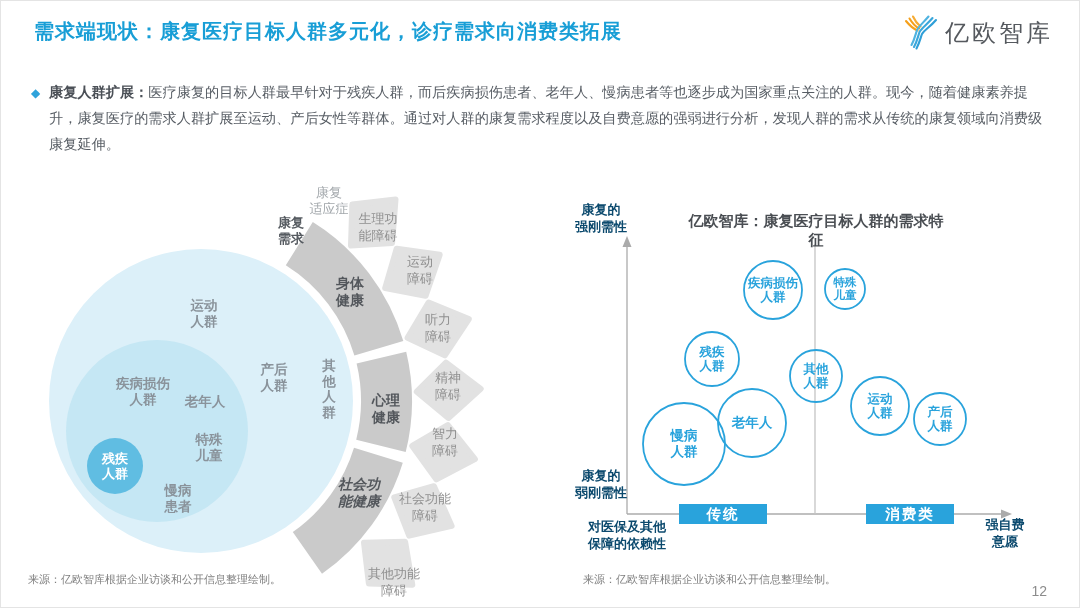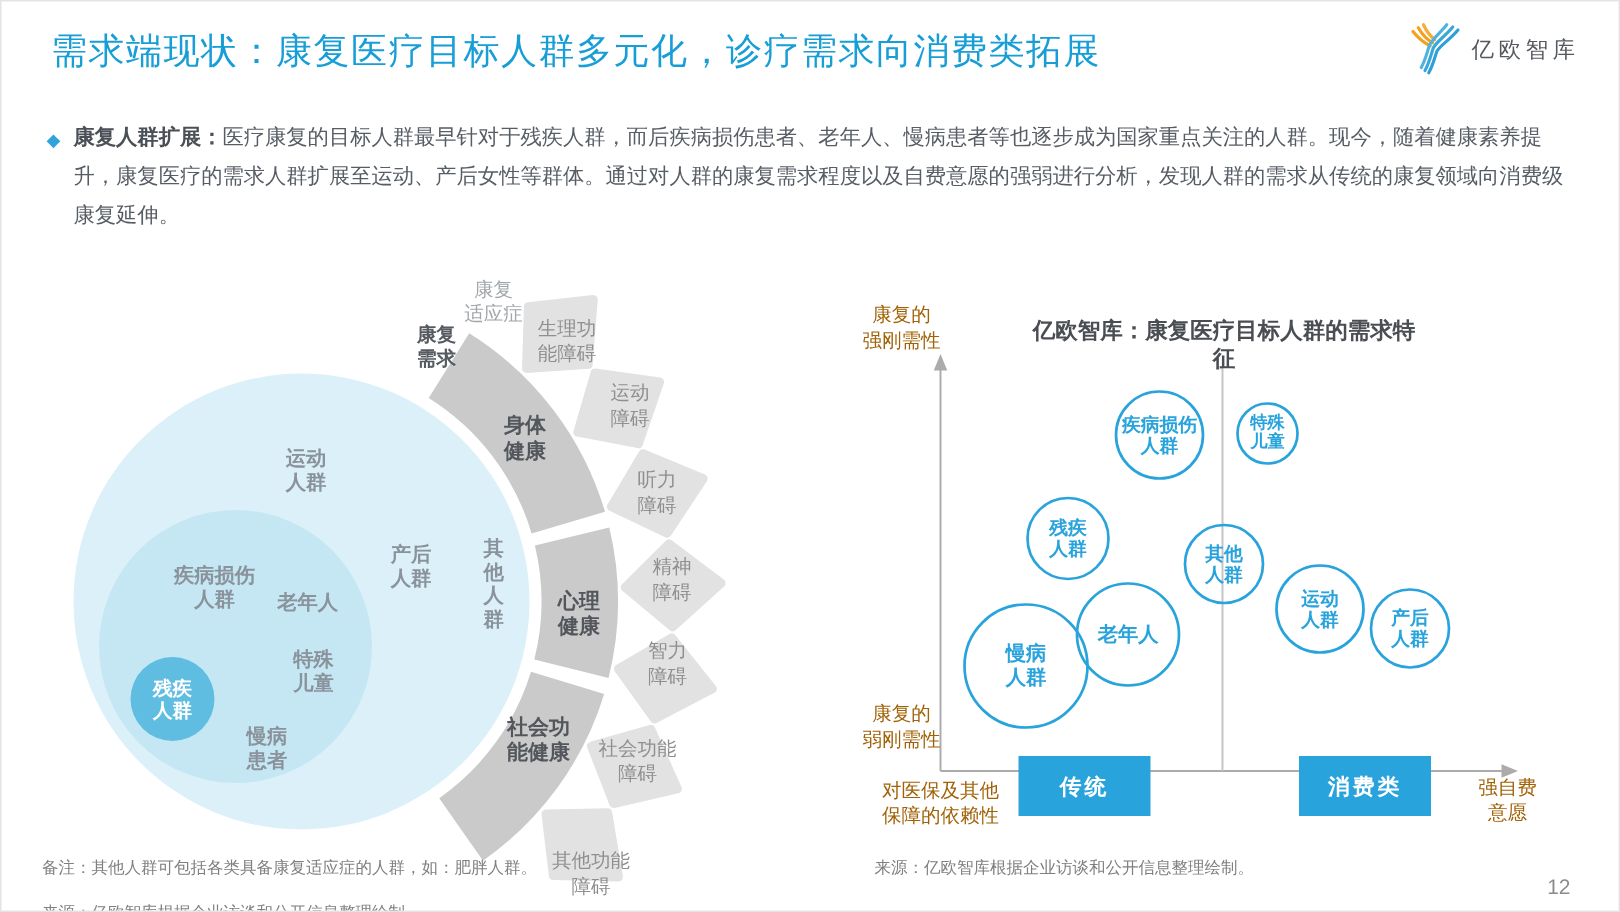--- a/index.html
+++ b/index.html
@@ -1,42 +1,42 @@
 <!DOCTYPE html>
 <html><head>
 <meta charset="utf-8">
 <style>
   html,body{margin:0;padding:0;background:#fff;}
   .slide{position:relative;width:1080px;height:608px;background:#ffffff;
          font-family:"Liberation Sans","DejaVu Sans",sans-serif;overflow:hidden;
          box-sizing:border-box;border:1px solid #e4e4e4;}
   
-  .page-title{position:absolute;left:33px;top:17px;font-size:24px;font-weight:normal;
+  .page-title{position:absolute;left:33px;top:17px;font-size:20px;font-weight:bold;
               color:#189ED6;letter-spacing:1px;}
   .logo{position:absolute;right:26px;top:14px;display:flex;align-items:center;gap:6px;}
-  .logo-text{font-size:15px;color:#55595E;letter-spacing:3px;}
+  .logo-text{font-size:24px;color:#55595E;letter-spacing:3px;}
   
   .intro{position:absolute;left:30px;top:78px;width:1016px;font-size:14.2px;
          line-height:26px;color:#575D64;padding-left:18px;box-sizing:border-box;}
   .intro .bullet{position:absolute;left:0;top:1px;color:#2FA3DB;font-size:12px;}
   .intro .lead{font-weight:bold;color:#4B5057;}
   
   .lbl{position:absolute;transform:translate(-50%,-50%);text-align:center;
        white-space:pre-line;line-height:16px;}
   .lbl.group{font-size:13.5px;font-weight:bold;color:#8A939B;}
   .lbl.dark{font-size:13px;font-weight:bold;color:#565B61;}
   .lbl.band{font-size:14px;font-weight:bold;color:#53575C;line-height:17px;}
   .lbl.petal{font-size:13px;color:#8F8F8F;line-height:17px;}
   .lbl.light{font-size:13px;color:#A2A7AB;}
   .lbl.white{font-size:13px;font-weight:bold;color:#ffffff;line-height:15px;}
   .lbl.vertical{line-height:15.5px;}
   .lbl.chart-title{font-size:15px;font-weight:bold;color:#4A4E53;line-height:19px;}
-  .lbl.axis{font-size:13px;font-weight:normal;color:#a16207;line-height:17px;}
+  .lbl.axis{font-size:13px;font-weight:bold;color:#0c4a6e;line-height:17px;}
   .lbl.bubble{font-size:12.5px;font-weight:bold;color:#29A3DC;line-height:14px;}
-  .zone-box{position:absolute;width:88px;height:40px;background:#29A3DC;color:#fff;
+  .zone-box{position:absolute;width:88px;height:20px;background:#29A3DC;color:#fff;
             font-size:14.5px;font-weight:bold;letter-spacing:2px;display:flex;
             align-items:center;justify-content:center;}
   .footnote{position:absolute;font-size:11px;color:#7F7F7F;line-height:15px;white-space:pre-line;}
   .page-num{position:absolute;right:32px;bottom:8px;font-size:14px;color:#8C8C8C;}
   svg{position:absolute;}
 </style>
 </head>
 <body>
 
 <div class="slide">
@@ -98,21 +98,21 @@
 人群</div>
   <div class="lbl group vertical" style="left:328px;top:388px;">其
 他
 人
 群</div>
 
   <div class="lbl band" style="left:349px;top:291px;">身体
 健康</div>
   <div class="lbl band" style="left:385px;top:389px;margin-top:19px;">心理
 健康</div>
-  <div class="lbl band" style="left:358px;top:492px;">社会功
+  <div class="lbl band" style="left:358px;top:492px;font-style:italic;">社会功
 能健康</div>
 
   <div class="lbl petal" style="left:377px;top:226px;">生理功
 能障碍</div>
   <div class="lbl petal" style="left:419px;top:269px;">运动
 障碍</div>
   <div class="lbl petal" style="left:437px;top:327px;">听力
 障碍</div>
   <div class="lbl petal" style="left:447px;top:385px;">精神
 障碍</div>
@@ -166,21 +166,20 @@
 人群</div>
   <div class="lbl bubble" style="left:751px;top:422px;font-size:13.5px;">老年人</div>
   <div class="lbl bubble" style="left:683px;top:443px;font-size:13.5px;line-height:16px;">慢病
 人群</div>
   <div class="lbl bubble" style="left:879px;top:405px;">运动
 人群</div>
   <div class="lbl bubble" style="left:939px;top:418px;">产后
 人群</div>
 
   <div class="footnote" style="left:27px;top:556px;">
-    <div>备注：其他人群可包括各类具备康复适应症的人群，如：肥胖人群。</div>
     <div>来源：亿欧智库根据企业访谈和公开信息整理绘制。</div>
   </div>
   <div class="footnote" style="left:582px;top:556px;">
     <div>来源：亿欧智库根据企业访谈和公开信息整理绘制。</div>
   </div>
   <div class="page-num">12</div>
 
 </div>
 
 </body></html>

